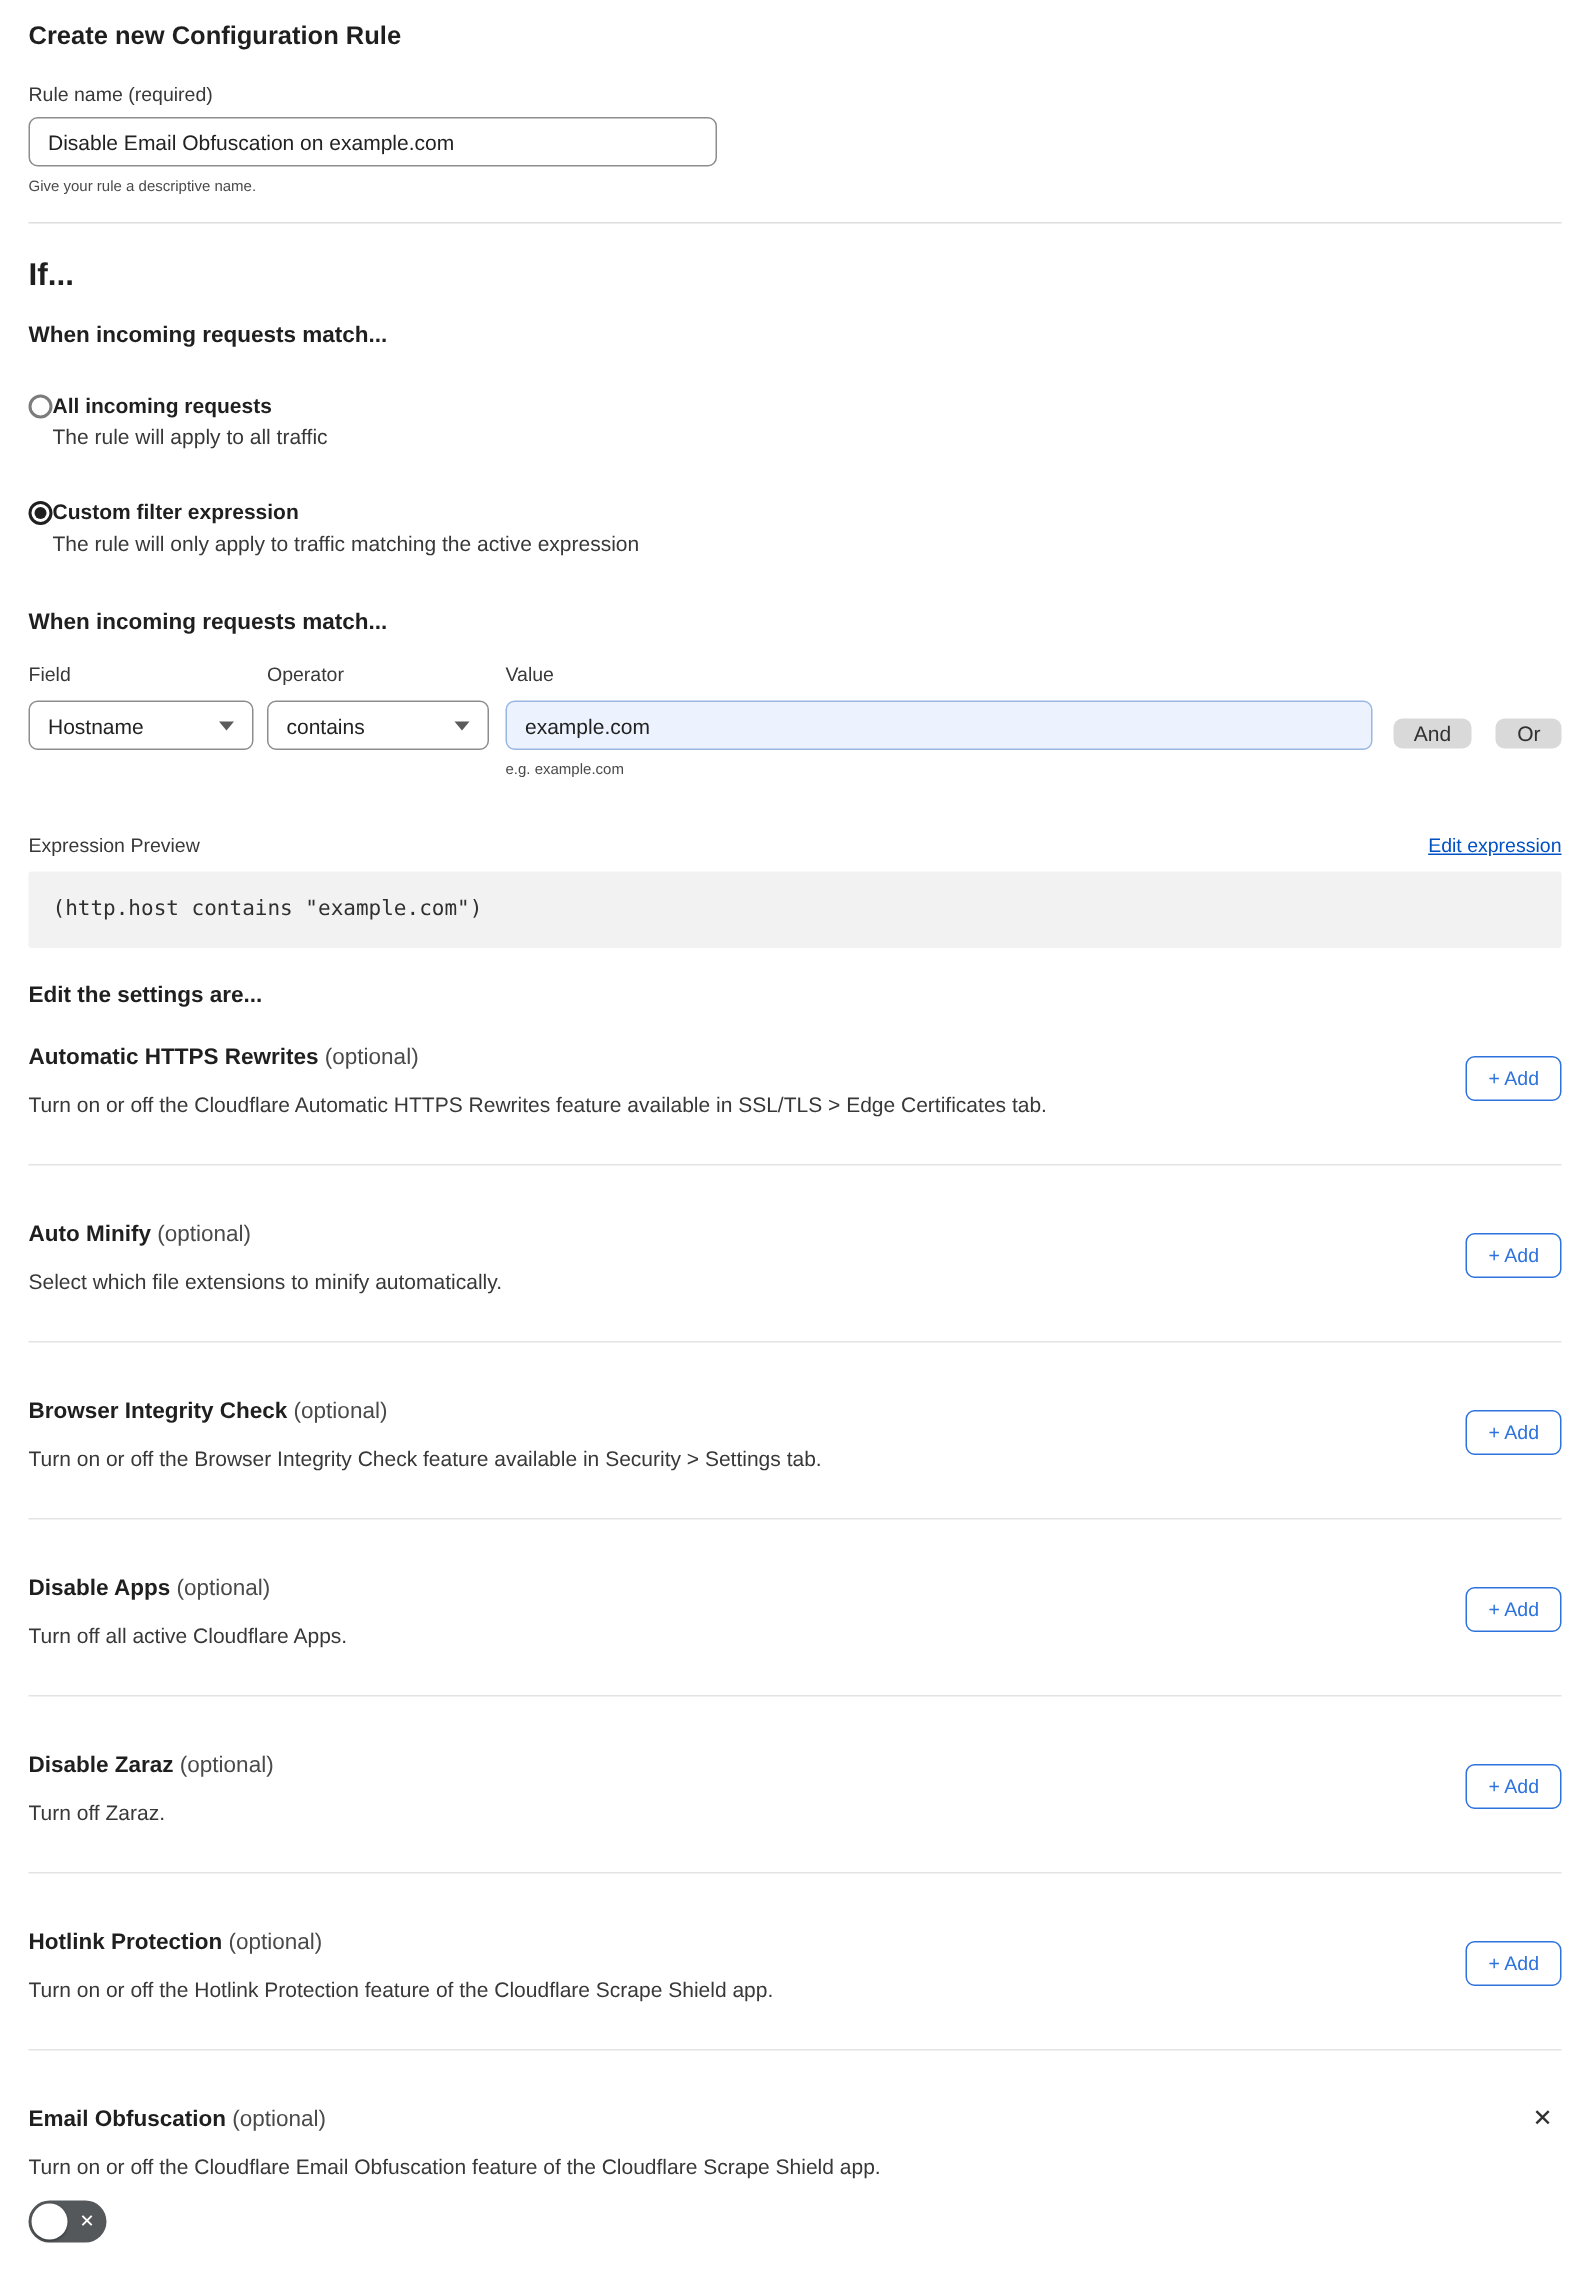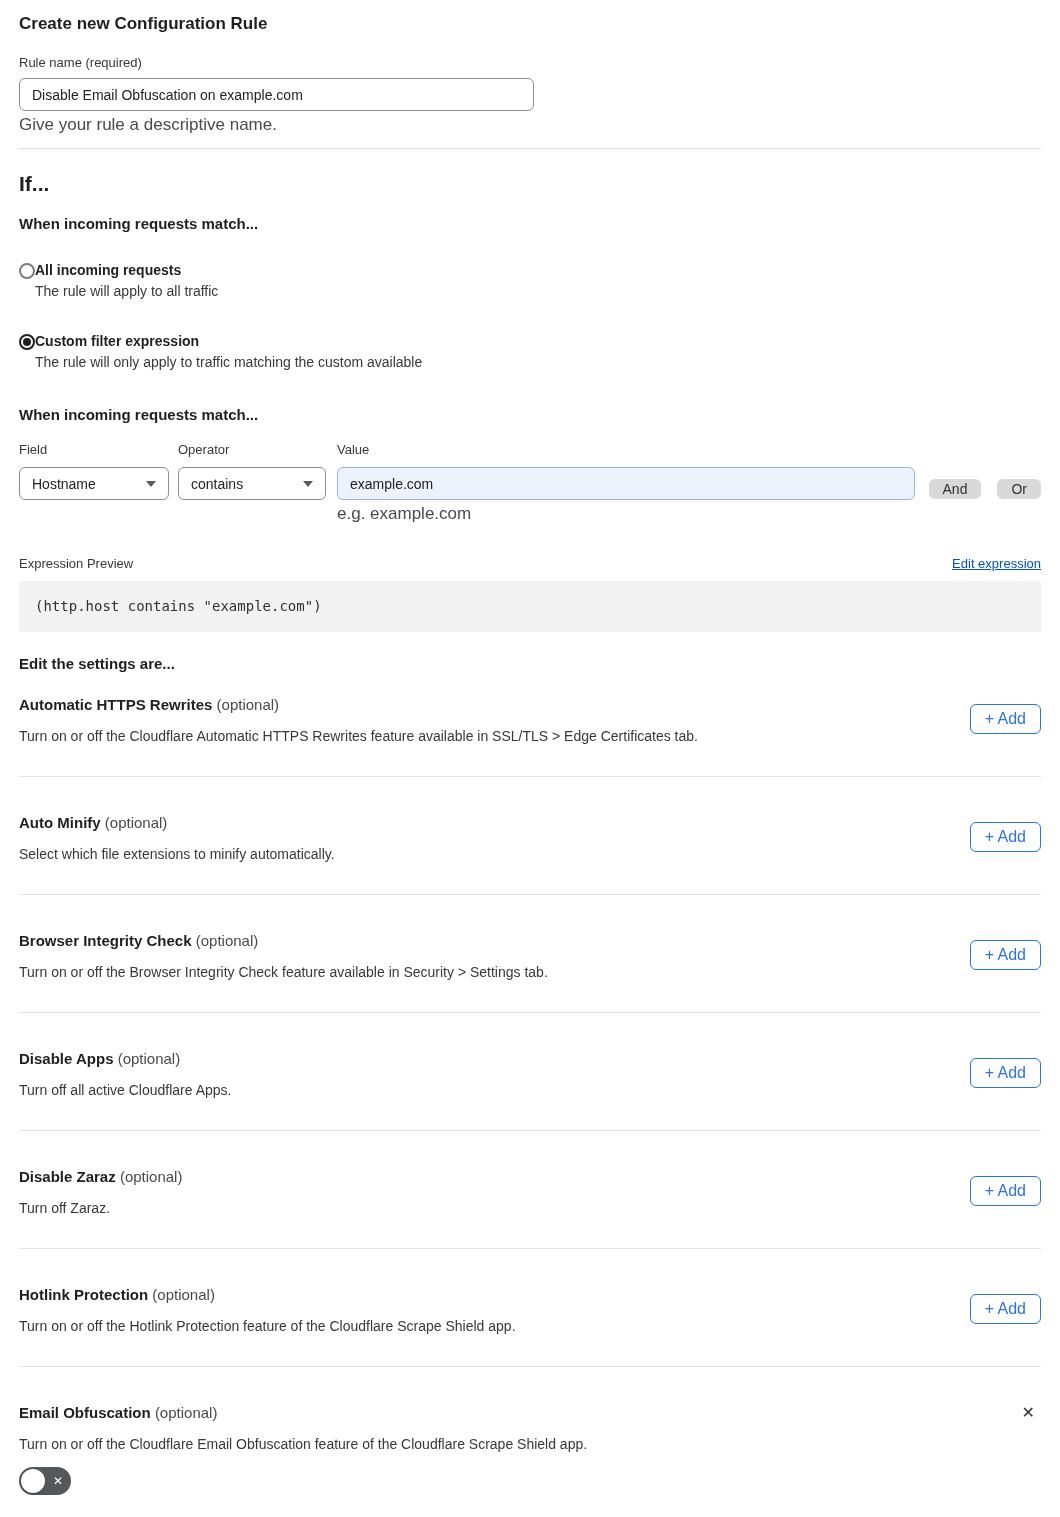--- a/index.html
+++ b/index.html
@@ -12,22 +12,22 @@
   .container { padding: 14px 19px 21px; }
 
   .page-title { font-size: 17px; font-weight: bold; color: #1f1f1f; margin: 0 0 21px; line-height: 20px; }
 
   .field-label { font-size: 13px; color: #383838; line-height: 15px; margin: 0 0 8px; display: block; }
   .text-input {
     height: 33px; border: 1px solid #8d8d8d; border-radius: 6px;
     font-size: 14px; color: #222; padding: 0 12px; background: #fff;
     font-family: inherit; outline: none; display: block;
   }
-  .rule-name-input { width: 515px; }
-  .helper { font-size: 17px; color: #4a4a4a; margin-top: 6px; line-height: 15px; }
+  .rule-name-input { width: 459px; }
+  .helper { font-size: 10px; color: #4a4a4a; margin-top: 6px; line-height: 15px; }
 
   .divider { border: none; border-top: 1px solid #dedede; margin: 16px 0 0; }
 
   .if-heading { font-size: 21px; font-weight: bold; color: #1f1f1f; margin: 25px 0 0; line-height: 20px; }
   .sub-heading { font-size: 15px; font-weight: bold; color: #1f1f1f; line-height: 17px; }
   .match-sub { margin: 21px 0 0; }
   .match-2 { margin: 36px 0 0; }
 
   .radio-option { display: flex; align-items: flex-start; }
   .radio-1 { margin-top: 30px; }
@@ -82,21 +82,21 @@
   .setting-row { position: relative; padding: 37px 0 32px; border-bottom: 1px solid #e3e3e3; }
   .setting-row.first { padding-top: 24px; }
   .setting-row.last { border-bottom: none; }
   .setting-title { font-size: 15px; line-height: 18px; color: #1f1f1f; }
   .setting-title b { font-weight: bold; }
   .setting-optional { font-weight: normal; color: #4a4a4a; }
   .setting-desc { font-size: 14px; color: #383838; line-height: 16px; margin-top: 14px; }
   .add-btn {
     position: absolute; right: 0; top: 45px;
     border: 1px solid #2d72dd; background: #fff; color: #2d72dd;
-    font-size: 16px; font-family: inherit; border-radius: 6px;
+    font-size: 13px; font-family: inherit; border-radius: 6px;
     padding: 7px 14px; cursor: pointer; line-height: 14px;
   }
   .setting-row.first .add-btn { top: 32px; }
   .close-icon {
     position: absolute; right: 6px; top: 38px; font-size: 16px; color: #313131;
     cursor: pointer; line-height: 16px; font-weight: normal;
   }
   .toggle {
     margin-top: 15px; width: 52px; height: 28px; background: #54585a;
     border-radius: 14px; position: relative; display: inline-block; cursor: pointer;
@@ -131,21 +131,21 @@
     <div>
       <div class="radio-label">All incoming requests</div>
       <div class="radio-desc">The rule will apply to all traffic</div>
     </div>
   </div>
 
   <div class="radio-option radio-2">
     <span class="radio selected"></span>
     <div>
       <div class="radio-label">Custom filter expression</div>
-      <div class="radio-desc">The rule will only apply to traffic matching the custom available</div>
+      <div class="radio-desc">The rule will only apply to traffic matching the active expression</div>
     </div>
   </div>
 
   <h3 class="sub-heading match-2">When incoming requests match...</h3>
 
   <div class="filter-row">
     <div class="filter-col col-field">
       <label class="field-label">Field</label>
       <div class="select-box">
         <span>Hostname</span>

